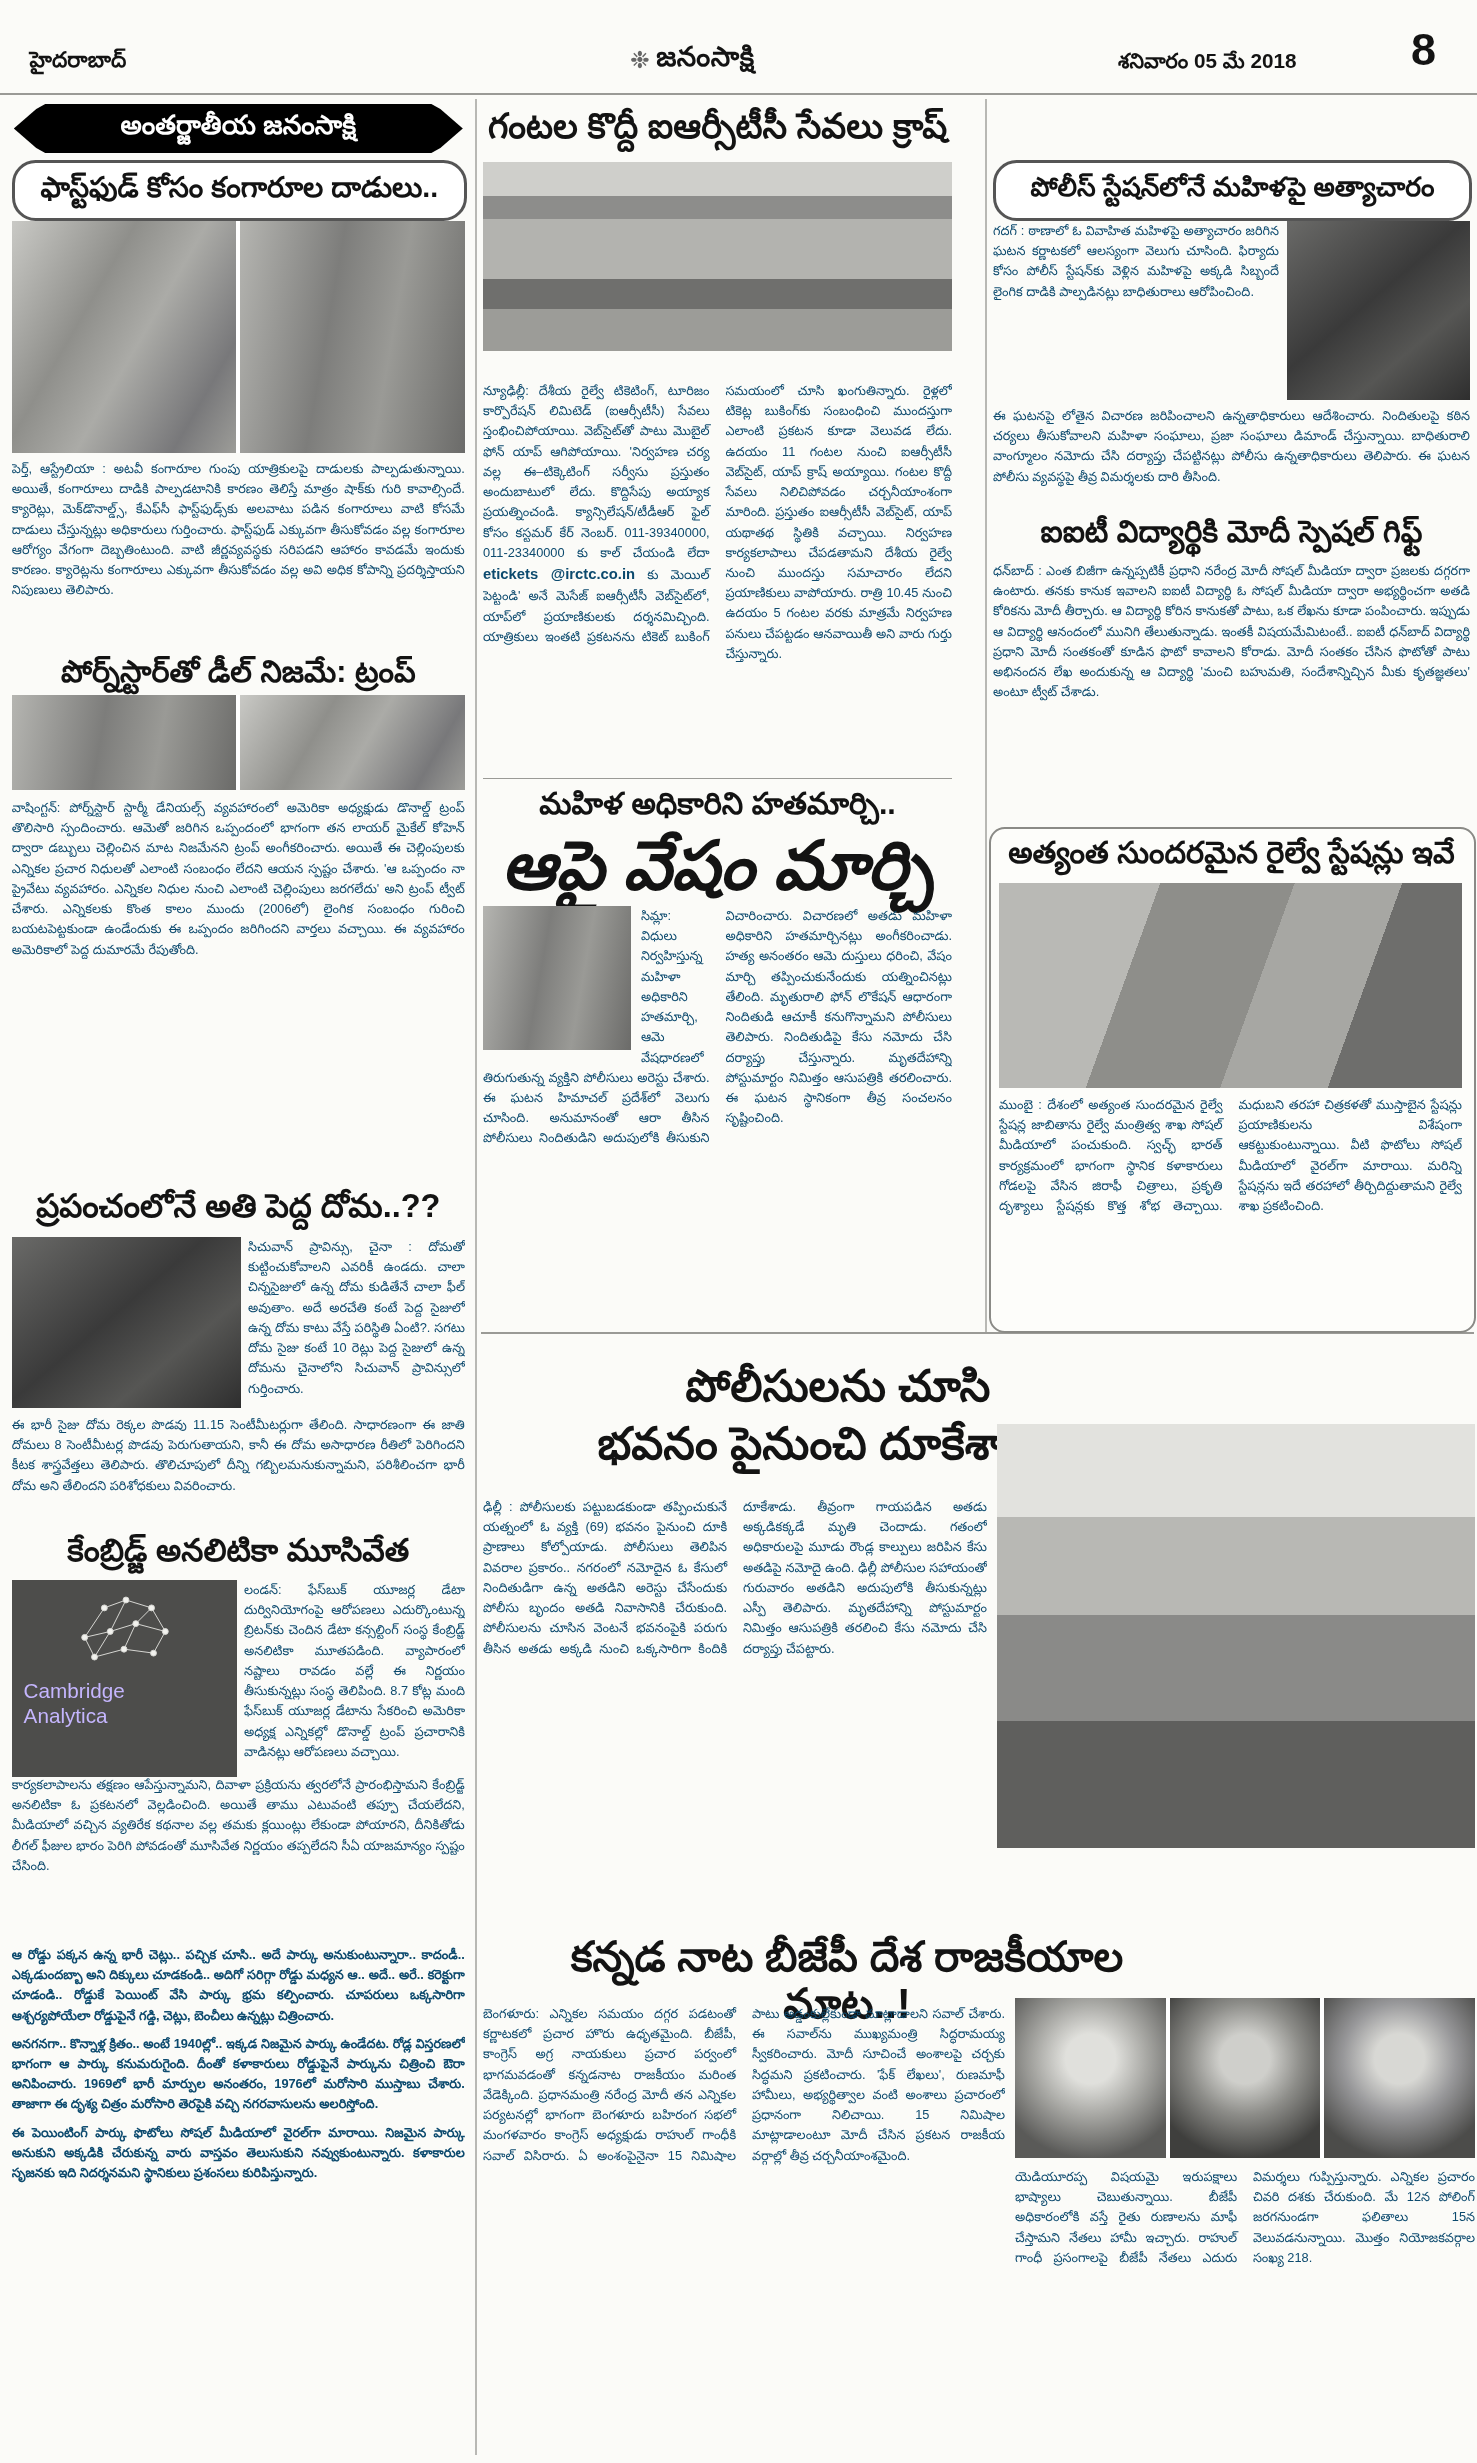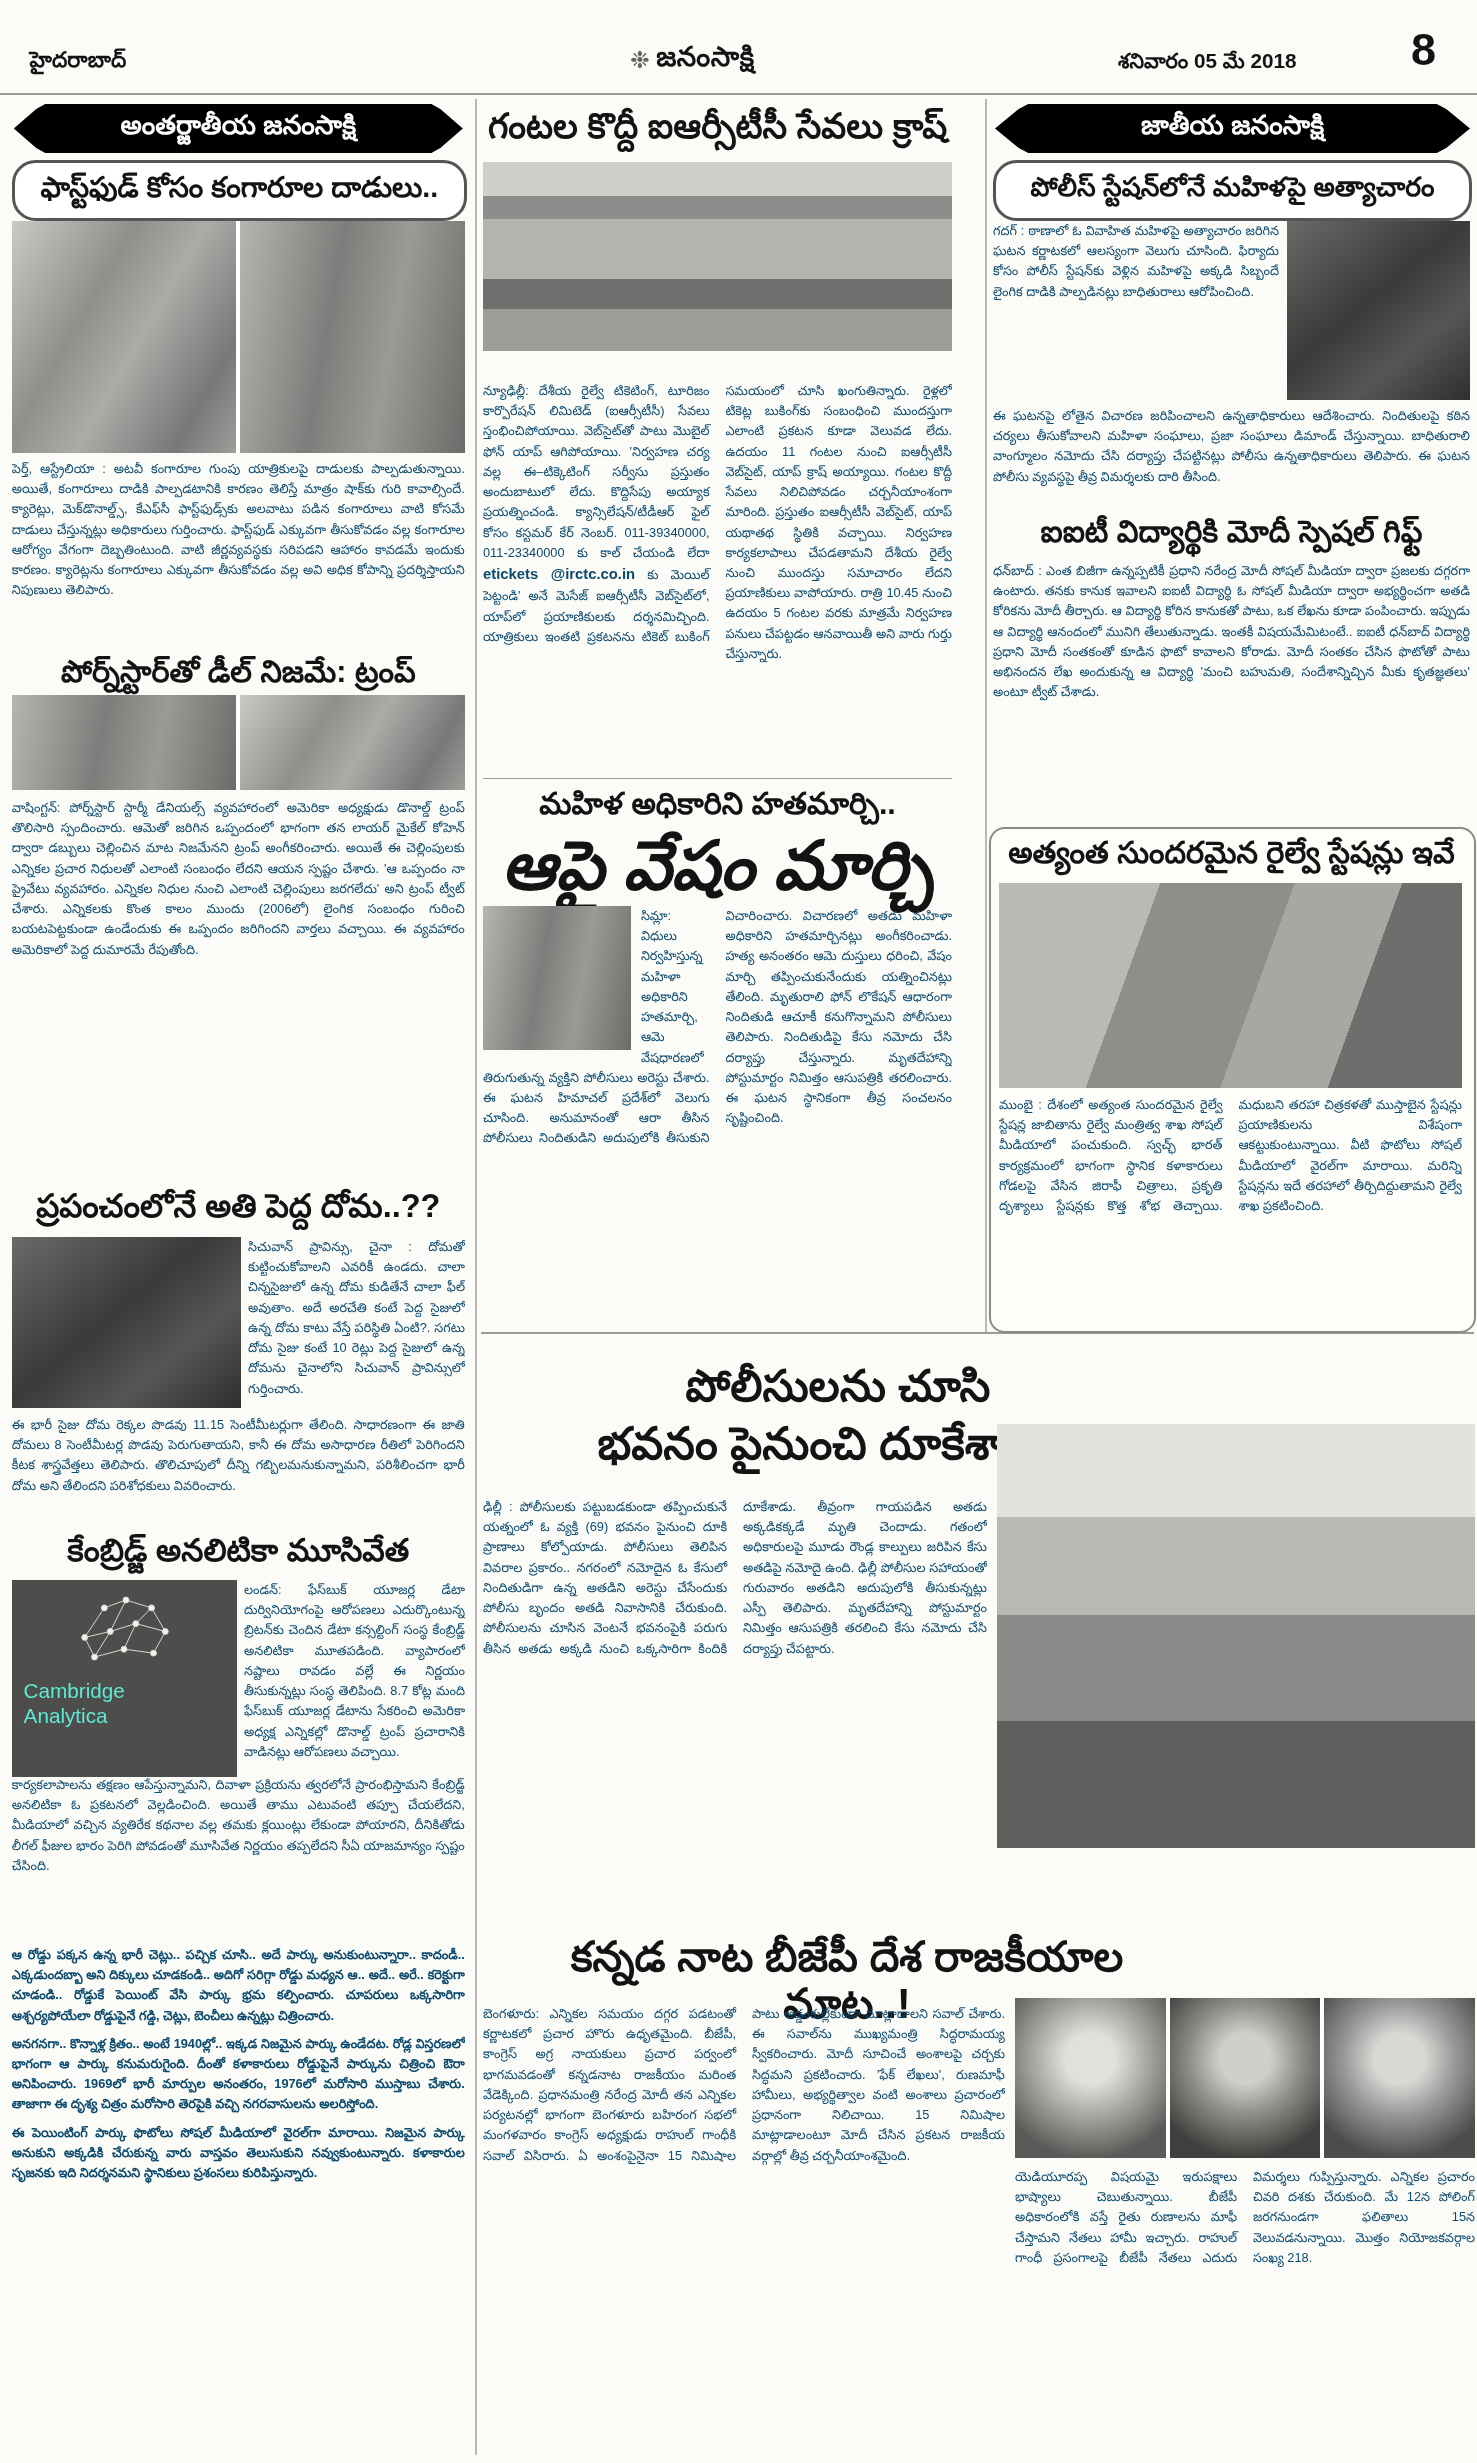--- a/index.html
+++ b/index.html
@@ -23,21 +23,21 @@
   .btxt p{margin:0 0 7.9px 0;font-weight:bold;}
   .cols2{column-count:2;column-gap:15.8px;}
   .ph{overflow:hidden;background:linear-gradient(120deg,#c9c9c5,#8f8f8b 35%,#ababa7 55%,#78787a 82%,#9d9d99);}
   .ph-dark{background:linear-gradient(140deg,#6a6a68,#3a3a3a 45%,#565654 70%,#2e2e2e);}
   .ph-mid{background:linear-gradient(100deg,#b5b5b1,#7d7d7b 40%,#9a9a96 65%,#6b6b69);}
   .pane-split{display:flex;gap:3.9px;background:#fff;}
   .pane-split > div{flex:1;}
   .float-ph{float:left;margin:0 9.9px 5.9px 0;}
   .ca-box{background:#4d4d4b;color:#e8e8e4;display:flex;flex-direction:column;align-items:center;
           justify-content:flex-start;padding-top:7.9px;}
-  .ca-text{font-size:20.7px;line-height:1.2;color:#5eead4;align-self:flex-start;padding-left:11.8px;margin-top:5.9px;}
+  .ca-text{font-size:20.7px;line-height:1.2;color:#c4b5fd;align-self:flex-start;padding-left:11.8px;margin-top:5.9px;}
   .rbox{border:2px solid #8a8a86;border-radius:15.8px;background:#fdfdfa;}
 </style>
 </head>
 <body>
 
 <div class="page">
 
   <div class="abs masthead-loc" style="left:29.6px;top:47px;">హైదరాబాద్</div>
   <div class="abs masthead-brand" style="left:630px;top:41px;">
     <span class="brand-ico">❉</span>
@@ -155,21 +155,20 @@
 
   <div class="abs pane-split" style="left:1015px;top:1998px;width:460px;height:160px;">
     <div style="background:radial-gradient(circle at 50% 38%,#e0e0dc 0 20%,#a8a8a4 45%,#5a5a58 80%);"></div>
     <div style="background:radial-gradient(circle at 50% 38%,#cfcfcb 0 20%,#8d8d89 45%,#3f3f3d 80%);"></div>
     <div style="background:radial-gradient(circle at 50% 38%,#d8d8d4 0 20%,#98989a 45%,#4c4c4a 80%);"></div>
   </div>
 
   <div class="abs btxt cols2" style="left:483px;top:2004px;width:522px;height:447px;">బెంగళూరు: ఎన్నికల సమయం దగ్గర పడటంతో కర్ణాటకలో ప్రచార హొరు ఉధృతమైంది. బీజేపీ, కాంగ్రెస్ అగ్ర నాయకులు ప్రచార పర్వంలో భాగమవడంతో కన్నడనాట రాజకీయం మరింత వేడెక్కింది. ప్రధానమంత్రి నరేంద్ర మోదీ తన ఎన్నికల పర్యటనల్లో భాగంగా బెంగళూరు బహిరంగ సభలో మంగళవారం కాంగ్రెస్ అధ్యక్షుడు రాహుల్ గాంధీకి సవాల్ విసిరారు. ఏ అంశంపైనైనా 15 నిమిషాల పాటు అడ్డంకుల్లేకుండా మాట్లాడాలని సవాల్ చేశారు. ఈ సవాల్‌ను ముఖ్యమంత్రి సిద్ధరామయ్య స్వీకరించారు. మోదీ సూచించే అంశాలపై చర్చకు సిద్ధమని ప్రకటించారు. 'ఫేక్ లేఖలు', రుణమాఫీ హామీలు, అభ్యర్థిత్వాల వంటి అంశాలు ప్రచారంలో ప్రధానంగా నిలిచాయి. 15 నిమిషాల మాట్లాడాలంటూ మోదీ చేసిన ప్రకటన రాజకీయ వర్గాల్లో తీవ్ర చర్చనీయాంశమైంది.</div>
   <div class="abs btxt cols2" style="left:1015px;top:2167px;width:460px;height:284px;">యెడియూరప్ప విషయమై ఇరుపక్షాలు భాష్యాలు చెబుతున్నాయి. బీజేపీ అధికారంలోకి వస్తే రైతు రుణాలను మాఫీ చేస్తామని నేతలు హామీ ఇచ్చారు. రాహుల్ గాంధీ ప్రసంగాలపై బీజేపీ నేతలు ఎదురు విమర్శలు గుప్పిస్తున్నారు. ఎన్నికల ప్రచారం చివరి దశకు చేరుకుంది. మే 12న పోలింగ్ జరగనుండగా ఫలితాలు 15న వెలువడనున్నాయి. మొత్తం నియోజకవర్గాల సంఖ్య 218.</div>
 
-  <div class="abs ribbon" style="left:995px;top:104px;width:475px;height:49px;">జాతీయ జనంసాక్షి</div>
 
   <div class="abs hbox" style="left:993px;top:160px;width:473px;height:55px;font-size:26.6px;">పోలీస్ స్టేషన్‌లోనే మహిళపై అత్యాచారం</div>
 
   <div class="abs ph-dark" style="left:1287px;top:221px;width:183px;height:179px;"></div>
   <div class="abs btxt" style="left:993px;top:221px;width:286px;height:179px;">గదగ్ : ఠాణాలో ఓ వివాహిత మహిళపై అత్యాచారం జరిగిన ఘటన కర్ణాటకలో ఆలస్యంగా వెలుగు చూసింది. ఫిర్యాదు కోసం పోలీస్ స్టేషన్‌కు వెళ్లిన మహిళపై అక్కడి సిబ్బందే లైంగిక దాడికి పాల్పడినట్లు బాధితురాలు ఆరోపించింది.</div>
   <div class="abs btxt" style="left:993px;top:406px;width:477px;height:104px;">ఈ ఘటనపై లోతైన విచారణ జరిపించాలని ఉన్నతాధికారులు ఆదేశించారు. నిందితులపై కఠిన చర్యలు తీసుకోవాలని మహిళా సంఘాలు, ప్రజా సంఘాలు డిమాండ్ చేస్తున్నాయి. బాధితురాలి వాంగ్మూలం నమోదు చేసి దర్యాప్తు చేపట్టినట్లు పోలీసు ఉన్నతాధికారులు తెలిపారు. ఈ ఘటన పోలీసు వ్యవస్థపై తీవ్ర విమర్శలకు దారి తీసింది.</div>
 
   <div class="abs headline" style="left:993px;top:514px;width:477px;font-size:30.5px;">ఐఐటీ విద్యార్థికి మోదీ స్పెషల్ గిఫ్ట్</div>
   <div class="abs btxt" style="left:993px;top:561px;width:477px;height:262px;">ధన్‌బాద్ : ఎంత బిజీగా ఉన్నప్పటికీ ప్రధాని నరేంద్ర మోదీ సోషల్ మీడియా ద్వారా ప్రజలకు దగ్గరగా ఉంటారు. తనకు కానుక ఇవాలని ఐఐటీ విద్యార్థి ఓ సోషల్ మీడియా ద్వారా అభ్యర్థించగా అతడి కోరికను మోదీ తీర్చారు. ఆ విద్యార్థి కోరిన కానుకతో పాటు, ఒక లేఖను కూడా పంపించారు. ఇప్పుడు ఆ విద్యార్థి ఆనందంలో మునిగి తేలుతున్నాడు. ఇంతకీ విషయమేమిటంటే.. ఐఐటీ ధన్‌బాద్ విద్యార్థి ప్రధాని మోదీ సంతకంతో కూడిన ఫొటో కావాలని కోరాడు. మోదీ సంతకం చేసిన ఫొటోతో పాటు అభినందన లేఖ అందుకున్న ఆ విద్యార్థి 'మంచి బహుమతి, సందేశాన్నిచ్చిన మీకు కృతజ్ఞతలు' అంటూ ట్వీట్ చేశాడు.</div>
 

